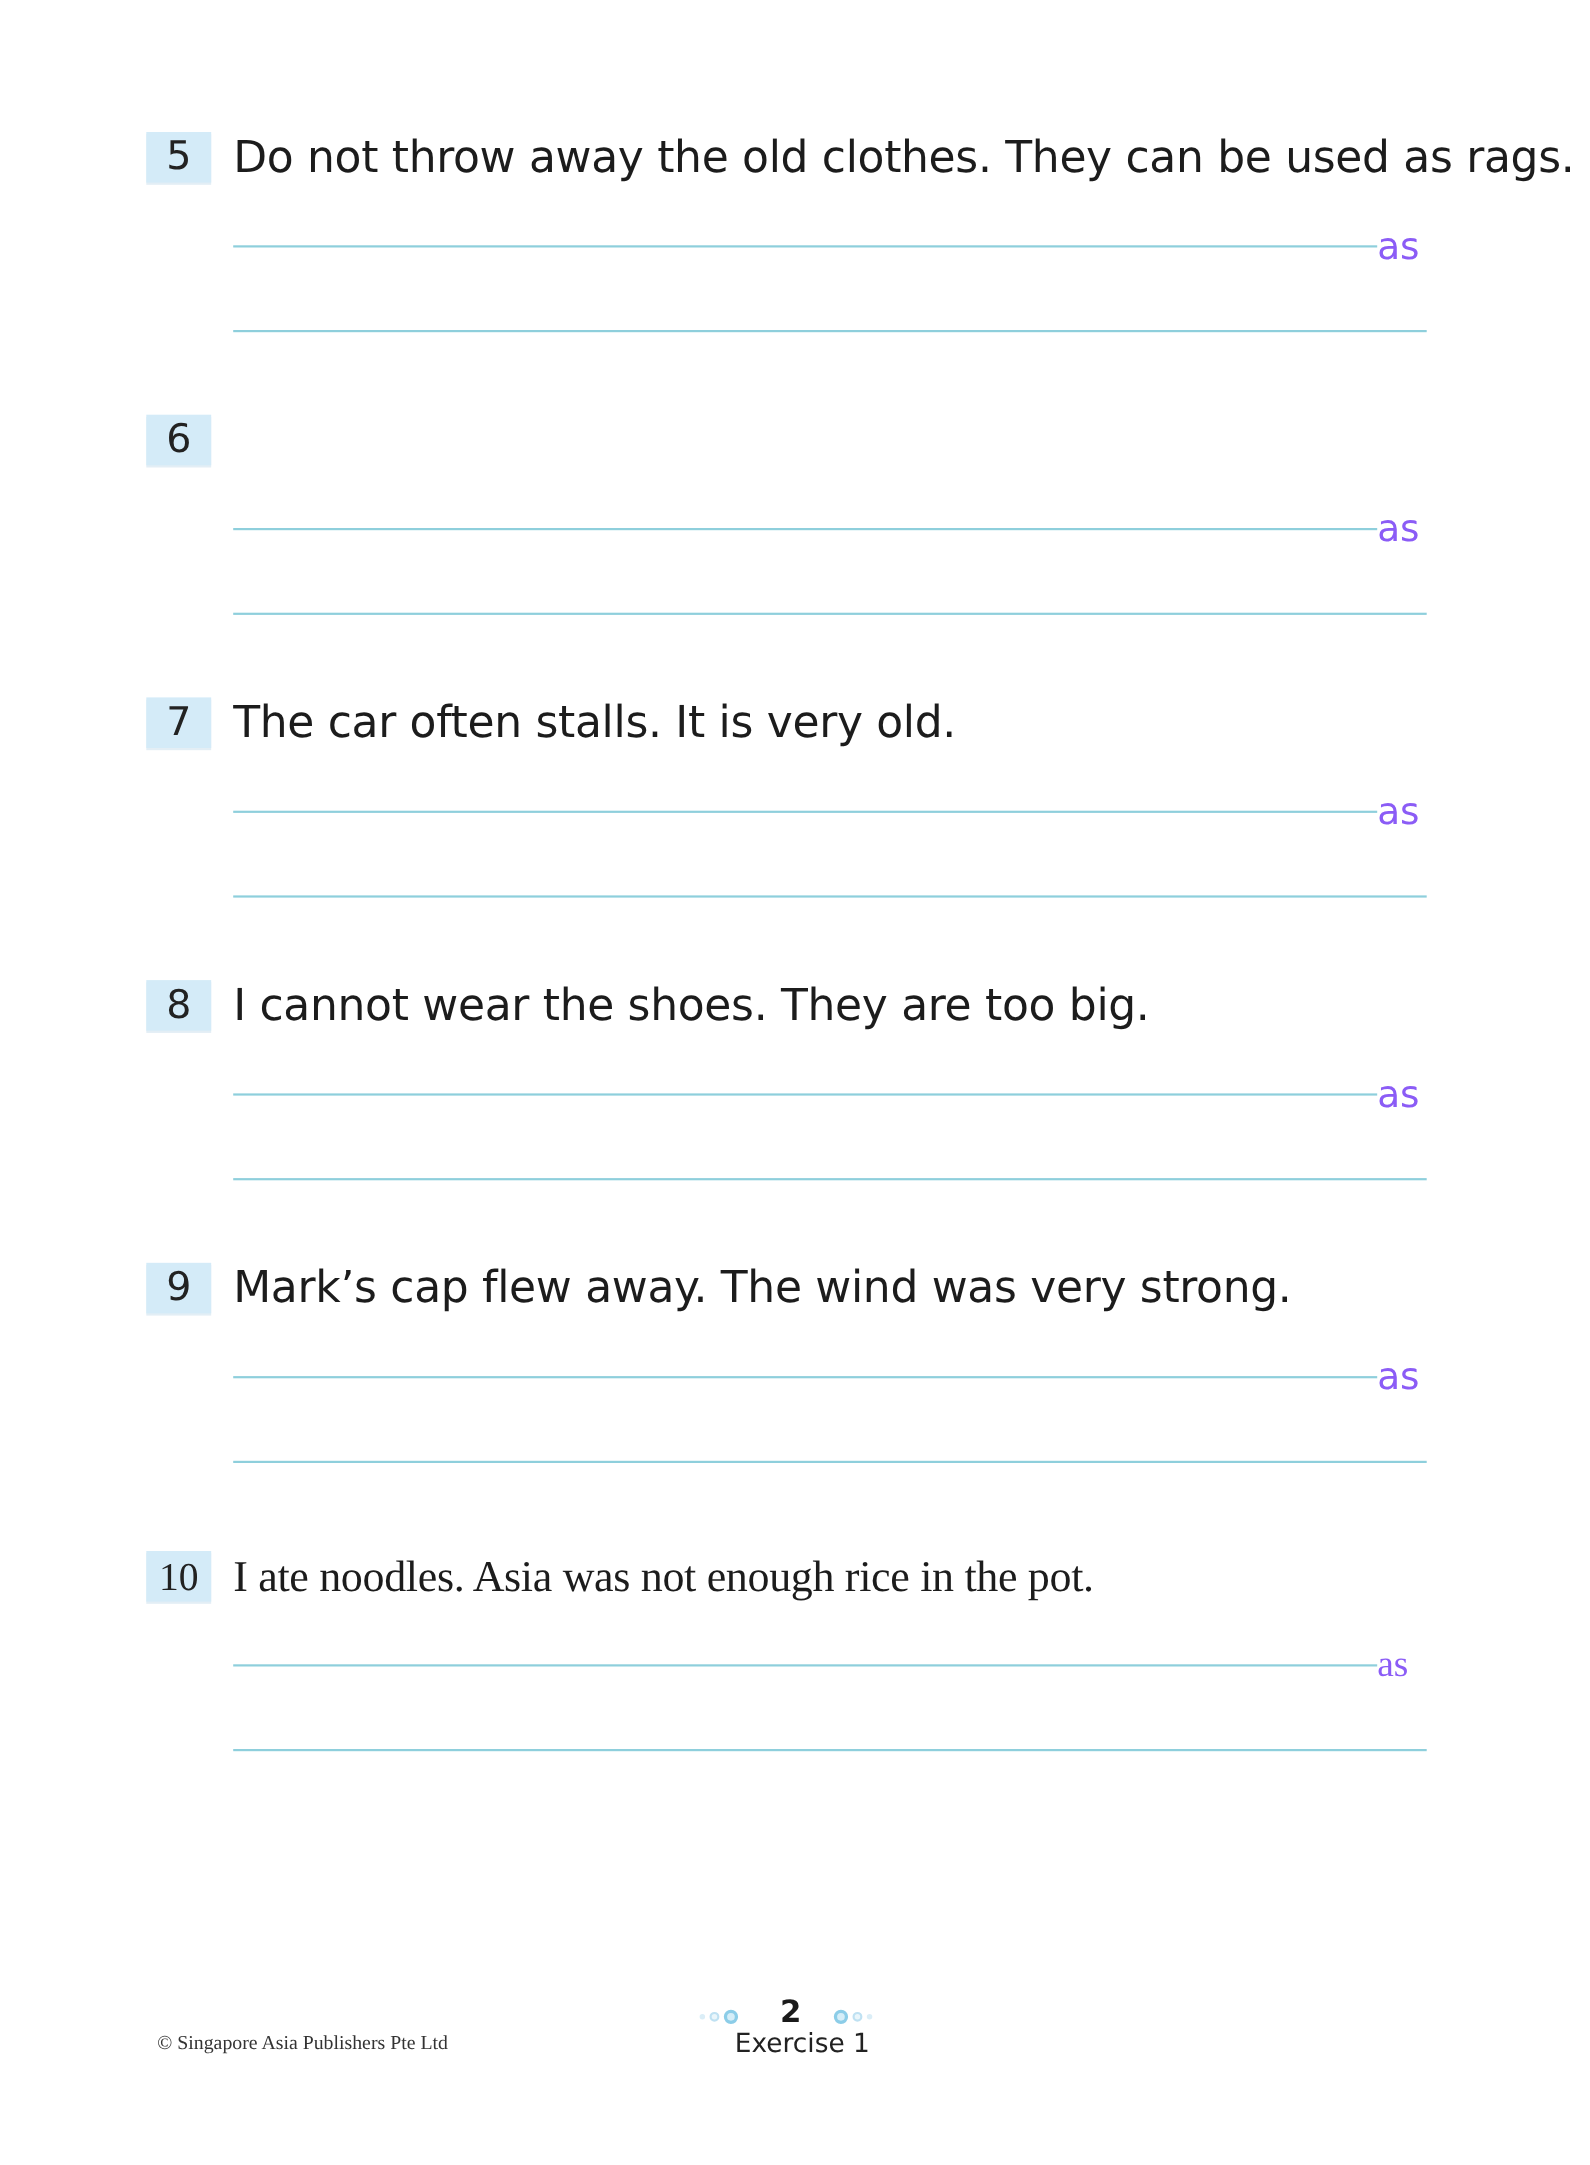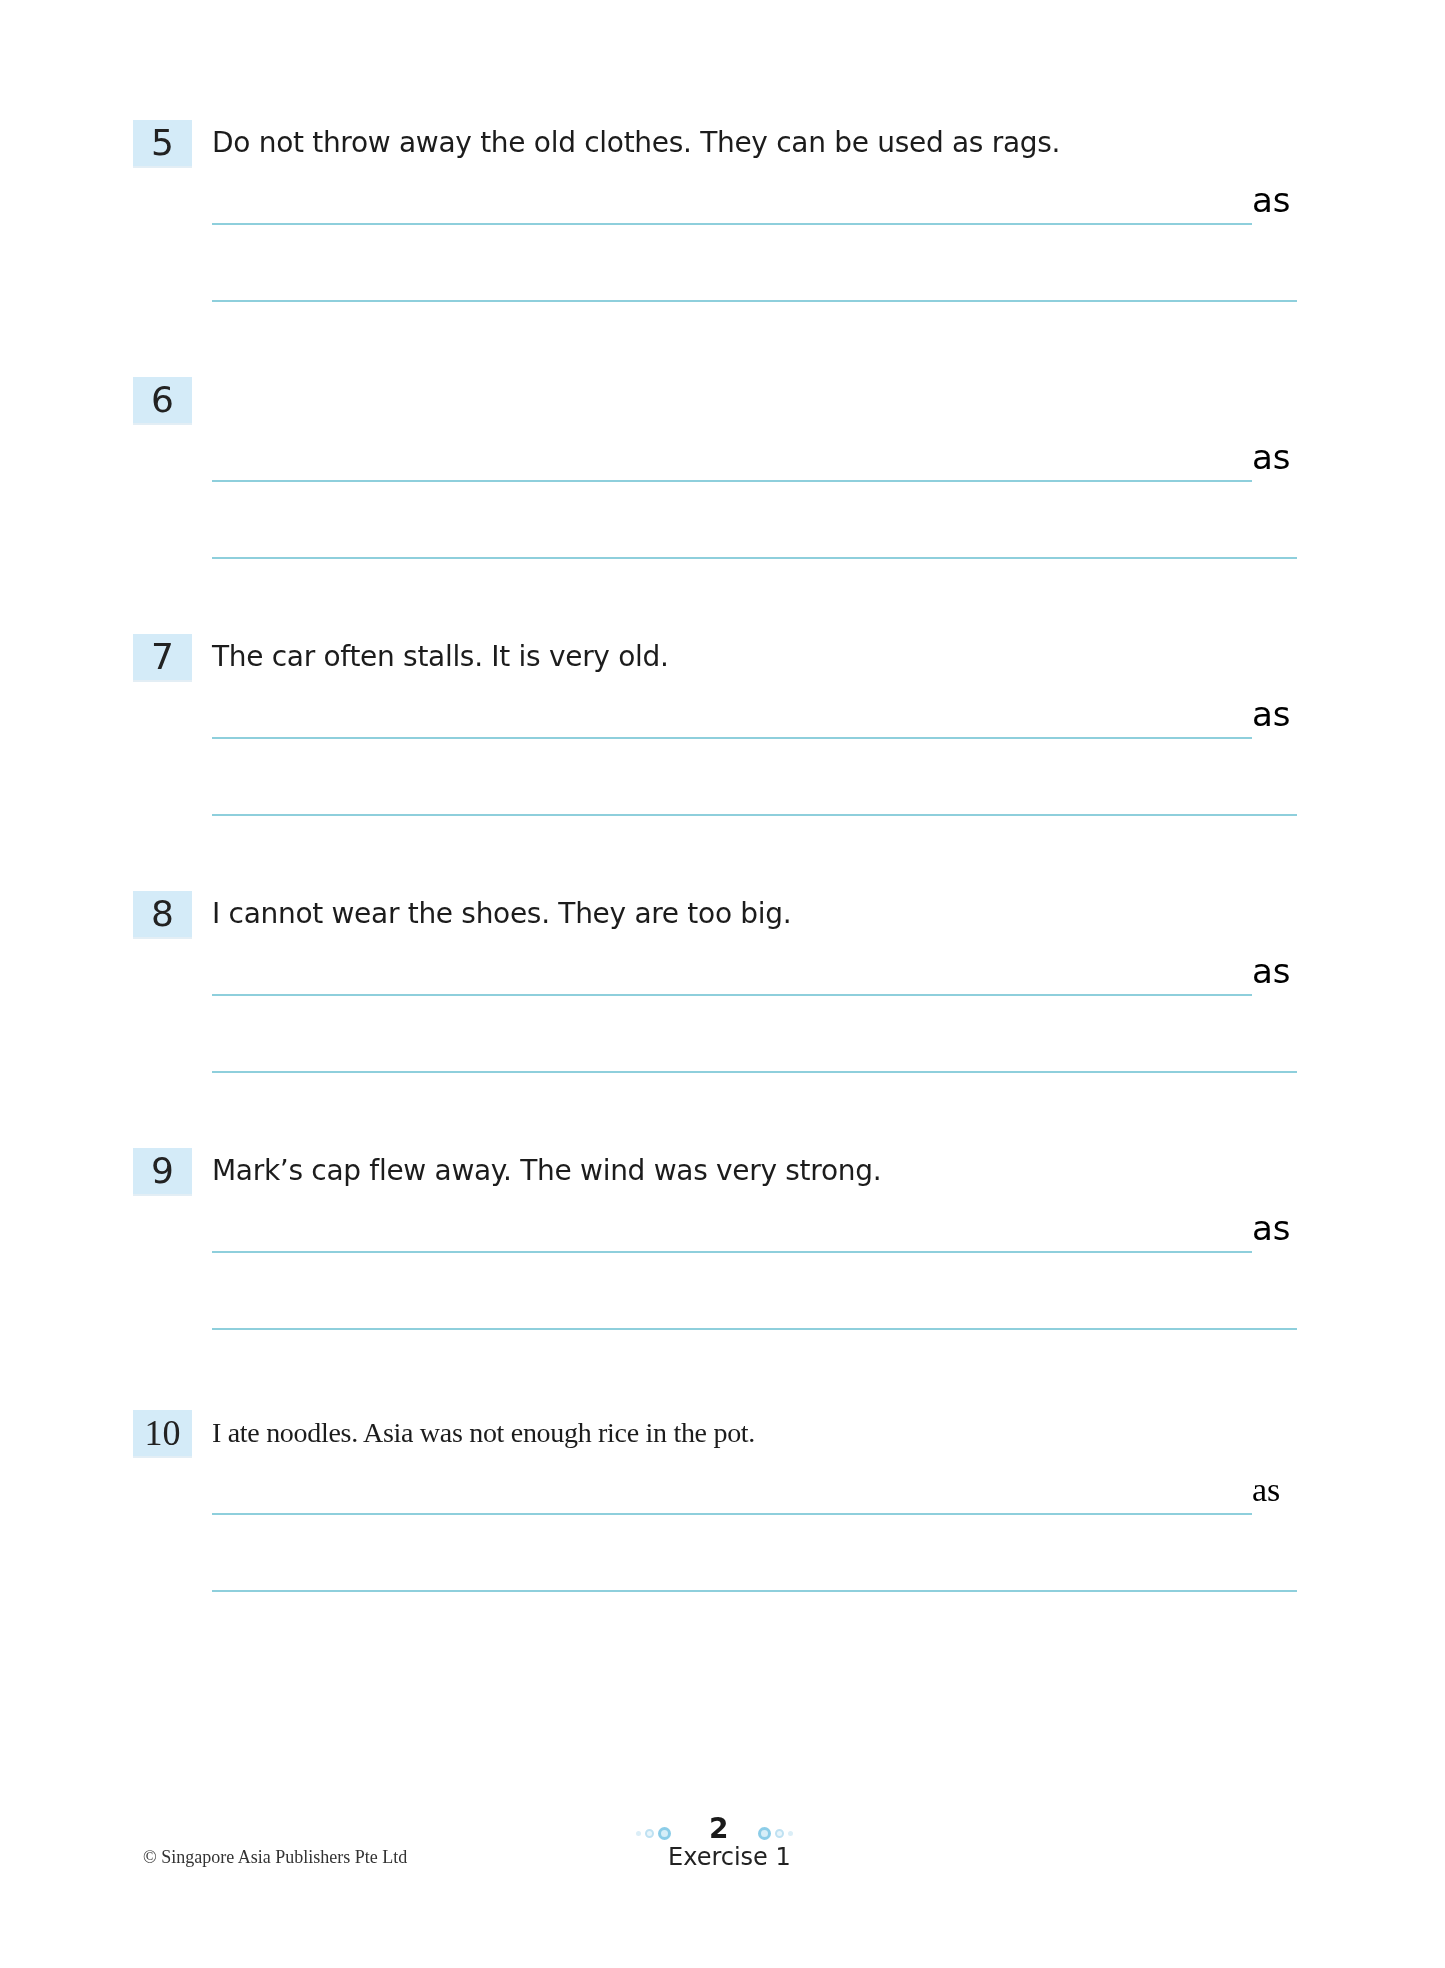--- a/index.html
+++ b/index.html
@@ -2,24 +2,24 @@
 <html><head>
 <meta charset="utf-8">
 <style>
   html, body { margin:0; padding:0; background:#ffffff; }
   body { width:1445px; height:1968px; position:relative; overflow:hidden;
          font-family:"DejaVu Sans", sans-serif; color:#1a1a1a; }
   .question { position:absolute; left:0; width:1445px; height:250px; }
   .qnum { position:absolute; left:133px; top:0; width:59px; height:46px;
           background:#d4ebf8; font-size:36px; line-height:46px; text-align:center;
           color:#222; box-shadow:0 2px 0 #e3eef5; }
-  .qtext { position:absolute; left:212px; top:-2px; font-size:28px; line-height:50px;
+  .qtext { position:absolute; left:212px; top:-2px; font-size:40px; line-height:50px;
            white-space:nowrap; letter-spacing:-0.3px; color:#1c1c1c; }
   .line1 { position:absolute; left:212px; top:103px; width:1040px; height:2px; background:#8ecfdc; }
-  .as { position:absolute; left:1252px; top:60px; font-size:34px; line-height:40px; color:#000000; }
+  .as { position:absolute; left:1252px; top:84px; font-size:34px; line-height:40px; color:#8b5cf6; }
   .line2 { position:absolute; left:212px; top:180px; width:1085px; height:2px; background:#8ecfdc; }
   .footer-left { position:absolute; left:143px; top:1842px; font-family:"Liberation Serif", serif;
                  font-size:18px; line-height:30px; color:#333; }
   .page-num { position:absolute; left:709px; top:1812px; font-size:28px; font-weight:bold; color:#1a1a1a; }
   .exercise { position:absolute; left:668px; top:1843px; font-size:24px; color:#222; }
   .dots { position:absolute; top:1827px; height:12px; display:flex; align-items:center; gap:4px; }
   .dot { border-radius:50%; }
   .d-s { width:5px; height:5px; background:#dbeef7; }
   .d-m { width:9px; height:9px; border:2px solid #bfe1f2; box-sizing:border-box; background:#eaf6fb; }
   .d-l { width:13px; height:13px; border:3px solid #8ccde8; box-sizing:border-box; background:#d6eef8; }

